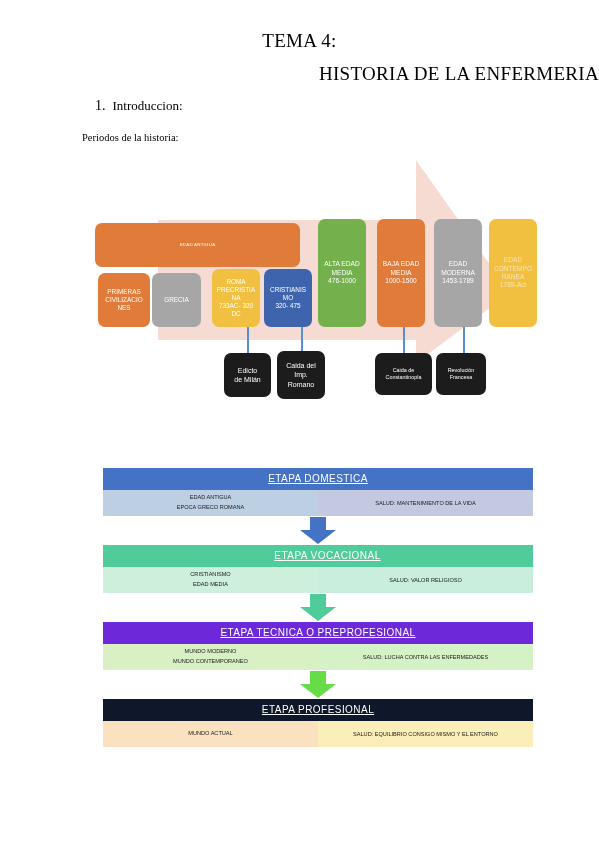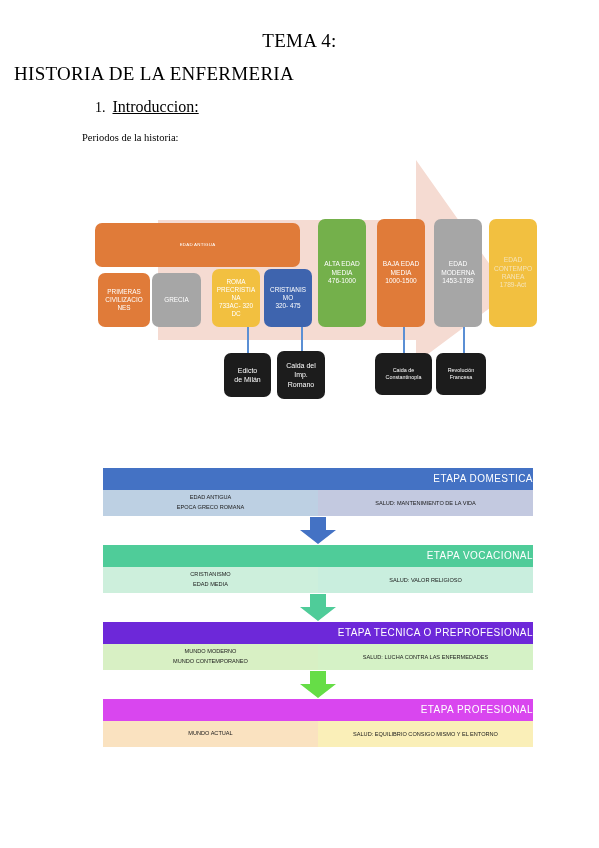--- a/index.html
+++ b/index.html
@@ -15,33 +15,33 @@
   
   .doc-title1{
     position:absolute;left:0;top:30px;width:599px;
     text-align:center;
     font-family:"Liberation Serif", serif;
     font-size:19px;color:#000;letter-spacing:.3px;
     box-sizing:border-box;
   }
   .doc-title2{
     position:absolute;left:0;top:63px;width:599px;
-    text-align:left;
+    text-align:right;
     font-family:"Liberation Serif", serif;
     font-size:19px;color:#000;letter-spacing:.3px;
     padding-left:14px;box-sizing:border-box;
   }
   .section-row{
     position:absolute;left:95px;top:98px;
     font-family:"Liberation Serif", serif;
     font-size:14px;color:#000;
     display:flex;align-items:baseline;gap:7px;
   }
   .section-num{font-size:14px;}
-  .section-name{text-decoration:underline;font-size:16px;}
+  .section-name{font-size:13px;}
   .lead-text{
     position:absolute;left:82px;top:132px;
     font-family:"Liberation Serif", serif;
     font-size:10.5px;color:#000;
   }
 
   
   .timeline{position:absolute;left:0;top:148px;width:599px;height:265px;}
   .tl-arrow{position:absolute;left:0;top:0;}
   .tl-box{
@@ -76,23 +76,23 @@
     text-align:center;line-height:1.35;
     box-sizing:border-box;padding:2px;
   }
   .tl-black .ln{display:block;}
 
   
   .stages{position:absolute;left:103px;top:468px;width:430px;}
   .stage{position:relative;width:430px;}
   .stage-head{
     height:22px;line-height:22px;
-    text-align:right;color:#ffffff;
-    font-family:"Liberation Sans", sans-serif;
-    font-size:10px;letter-spacing:.45px;
+    text-align:center;color:#ffffff;
+    font-family:"Liberation Sans", sans-serif;
+    font-size:10px;letter-spacing:.45px;text-decoration:underline;
   }
   .stage-body{display:flex;width:430px;height:26px;}
   .stage-left{
     width:215px;display:flex;flex-direction:column;
     align-items:center;justify-content:center;
     font-family:"Liberation Sans", sans-serif;
     font-size:5.6px;color:#1a1a1a;line-height:1.75;
   }
   .stage-right{
     width:215px;display:flex;align-items:center;justify-content:center;
@@ -248,21 +248,21 @@
         <div class="stage-right" style="background:#D5F2C6;">SALUD: LUCHA CONTRA LAS ENFERMEDADES</div>
       </div>
     </div>
     <div class="gap">
       <svg width="38" height="29">
         <polygon points="11,1 27,1 27,14 37,14 19,28 1,14 11,14" fill="#66DD47"></polygon>
       </svg>
     </div>
 
     <div class="stage">
-      <div class="stage-head" style="background:#d946ef;">ETAPA PROFESIONAL</div>
+      <div class="stage-head" style="background:#0f172a;">ETAPA PROFESIONAL</div>
       <div class="stage-body">
         <div class="stage-left" style="background:#FAE2C0;">
           <span class="ln">MUNDO ACTUAL</span>
         </div>
         <div class="stage-right" style="background:#FAEFB8;">SALUD: EQUILIBRIO CONSIGO MISMO Y EL ENTORNO</div>
       </div>
     </div>
 
   </div>
 </div>

